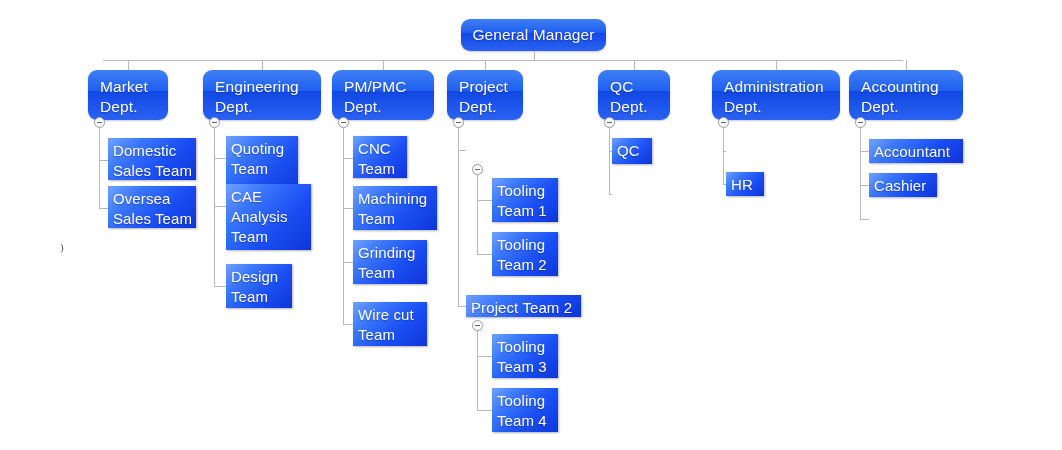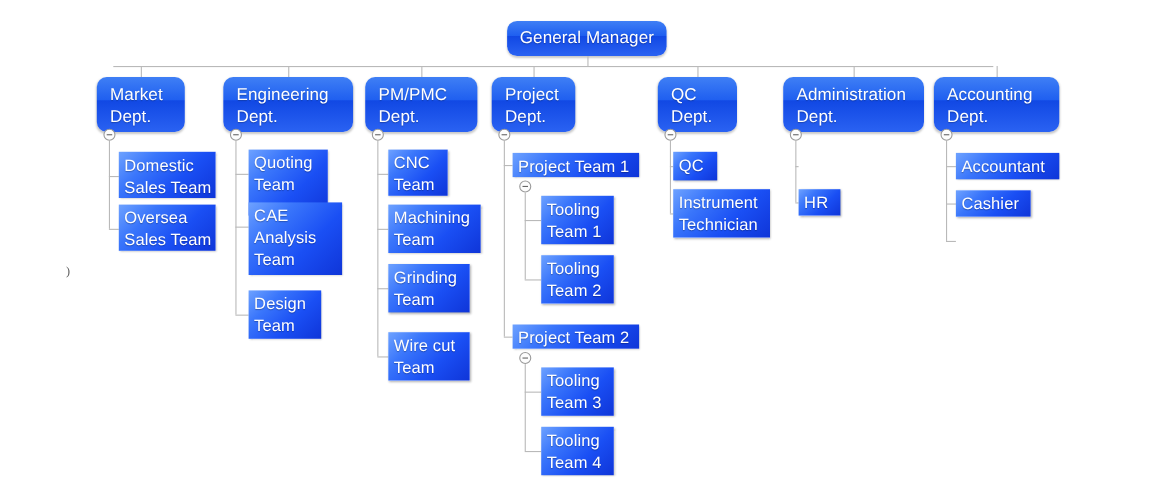--- a/index.html
+++ b/index.html
@@ -156,21 +156,20 @@
 Team</div>
     <div class="conn h" style="left: 343px; top: 324px; width: 10px;"></div>
     <div class="node leaf" style="left: 353px; top: 302px; width: 74px; height: 44px;">Wire cut
 Team</div>
     <div class="conn v" style="left: 485px; top: 60px; height: 10px;"></div>
     <div class="node dept" style="left: 447px; top: 70px; width: 76px; height: 50px;">Project
 Dept.</div>
     <div class="toggle" style="left: 453px; top: 117px;"></div>
     <div class="conn v" style="left: 458px; top: 128px; height: 178px;"></div>
     <div class="conn h" style="left: 458px; top: 150px; width: 8px;"></div>
-    <div class="node leaf" style="left: 466px; top: 139px; width: 115px; height: 22px;">Project Team 1</div>
     <div class="toggle" style="left: 472px; top: 164px;"></div>
     <div class="conn v" style="left: 477px; top: 175px; height: 79px;"></div>
     <div class="conn h" style="left: 477px; top: 200px; width: 15px;"></div>
     <div class="node leaf" style="left: 492px; top: 178px; width: 66px; height: 44px;">Tooling
 Team 1</div>
     <div class="conn h" style="left: 477px; top: 254px; width: 15px;"></div>
     <div class="node leaf" style="left: 492px; top: 232px; width: 66px; height: 44px;">Tooling
 Team 2</div>
     <div class="conn h" style="left: 458px; top: 306px; width: 8px;"></div>
     <div class="node leaf" style="left: 466px; top: 295px; width: 115px; height: 22px;">Project Team 2</div>
@@ -183,22 +182,20 @@
     <div class="node leaf" style="left: 492px; top: 388px; width: 66px; height: 44px;">Tooling
 Team 4</div>
     <div class="conn v" style="left: 634px; top: 60px; height: 10px;"></div>
     <div class="node dept" style="left: 598px; top: 70px; width: 72px; height: 50px;">QC
 Dept.</div>
     <div class="toggle" style="left: 604px; top: 117px;"></div>
     <div class="conn v" style="left: 609px; top: 128px; height: 66px;"></div>
     <div class="conn h" style="left: 609px; top: 151px; width: 3px;"></div>
     <div class="node leaf" style="left: 612px; top: 138px; width: 40px; height: 26px;">QC</div>
     <div class="conn h" style="left: 609px; top: 194px; width: 3px;"></div>
-    <div class="node leaf" style="left: 612px; top: 172px; width: 88px; height: 44px;">Instrument
-Technician</div>
     <div class="conn v" style="left: 776px; top: 60px; height: 10px;"></div>
     <div class="node dept" style="left: 712px; top: 70px; width: 128px; height: 50px;">Administration
 Dept.</div>
     <div class="toggle" style="left: 718px; top: 117px;"></div>
     <div class="conn v" style="left: 723px; top: 128px; height: 56px;"></div>
     <div class="conn h" style="left: 723px; top: 151px; width: 3px;"></div>
     <div class="conn h" style="left: 723px; top: 184px; width: 3px;"></div>
     <div class="node leaf" style="left: 726px; top: 172px; width: 38px; height: 24px;">HR</div>
     <div class="conn v" style="left: 906px; top: 60px; height: 10px;"></div>
     <div class="node dept" style="left: 849px; top: 70px; width: 114px; height: 50px;">Accounting

